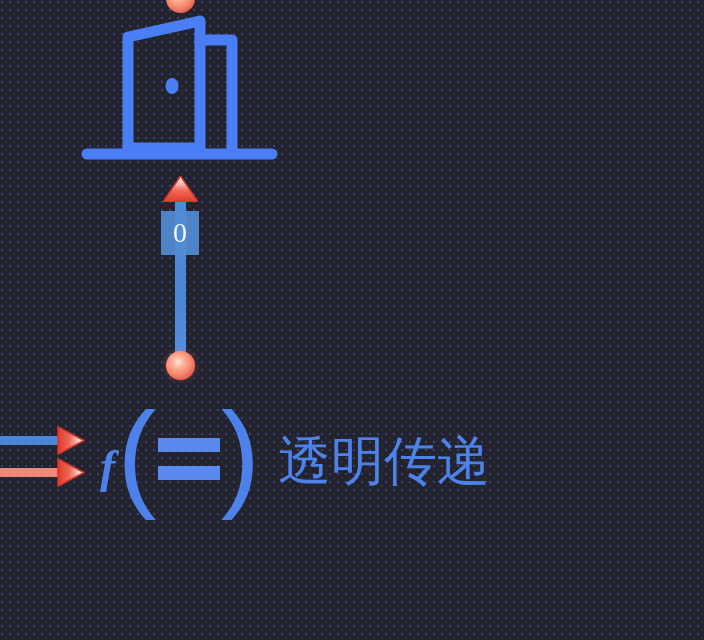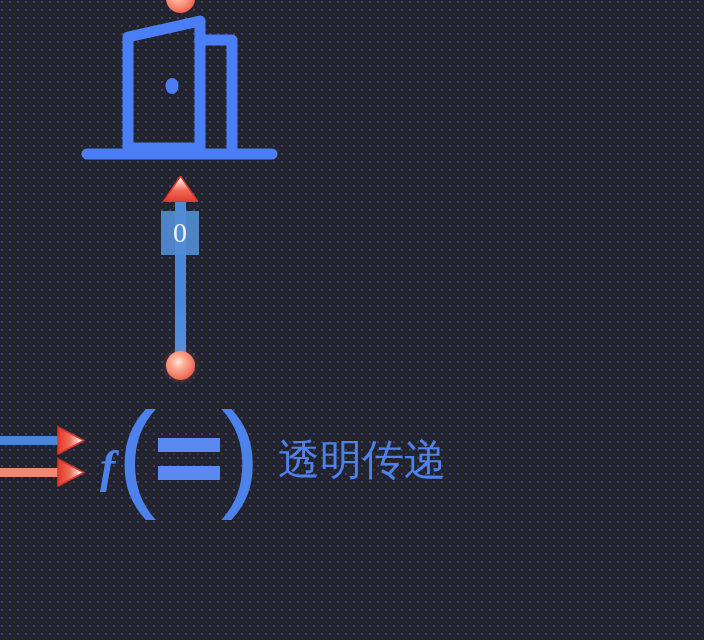--- a/index.html
+++ b/index.html
@@ -146,21 +146,21 @@
     top: 1px;
   }
   .eq-bar {
     width: 62px;
     height: 14px;
     background: #5a8af0;
   }
   .cjk-label {
     color: #4d82ea;
     font-family: "DejaVu Sans", "Liberation Sans", sans-serif;
-    font-size: 42px;
+    font-size: 53px;
     line-height: 1;
     margin-left: 18px;
     position: relative;
     top: 2px;
     white-space: nowrap;
   }
 </style>
 </head>
 <body>
 

